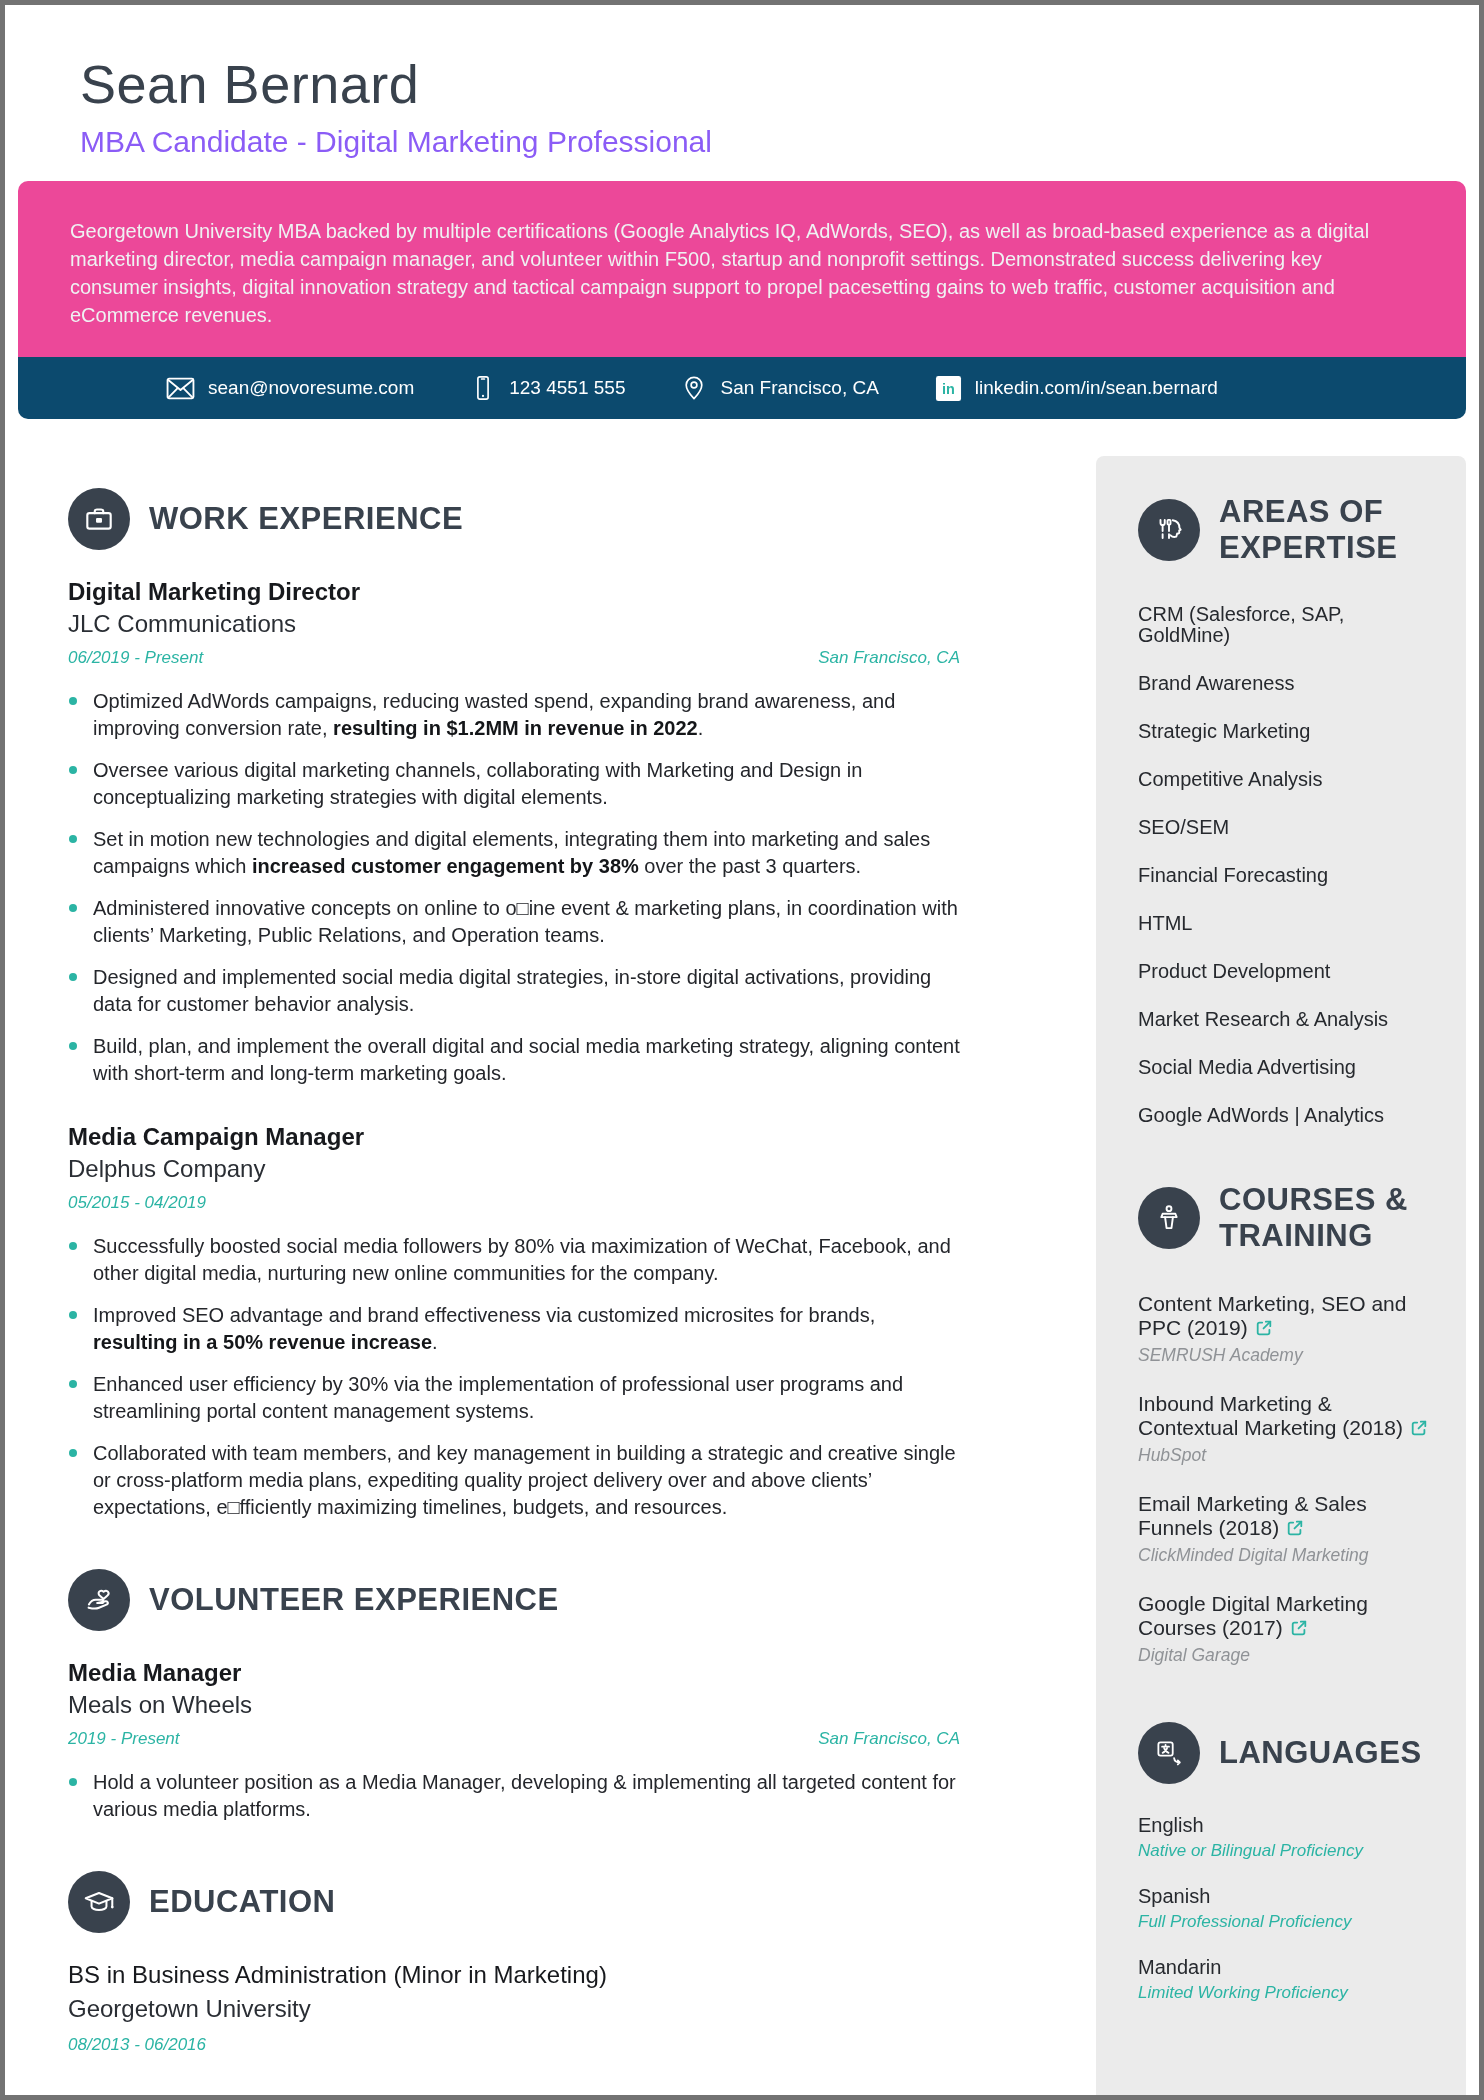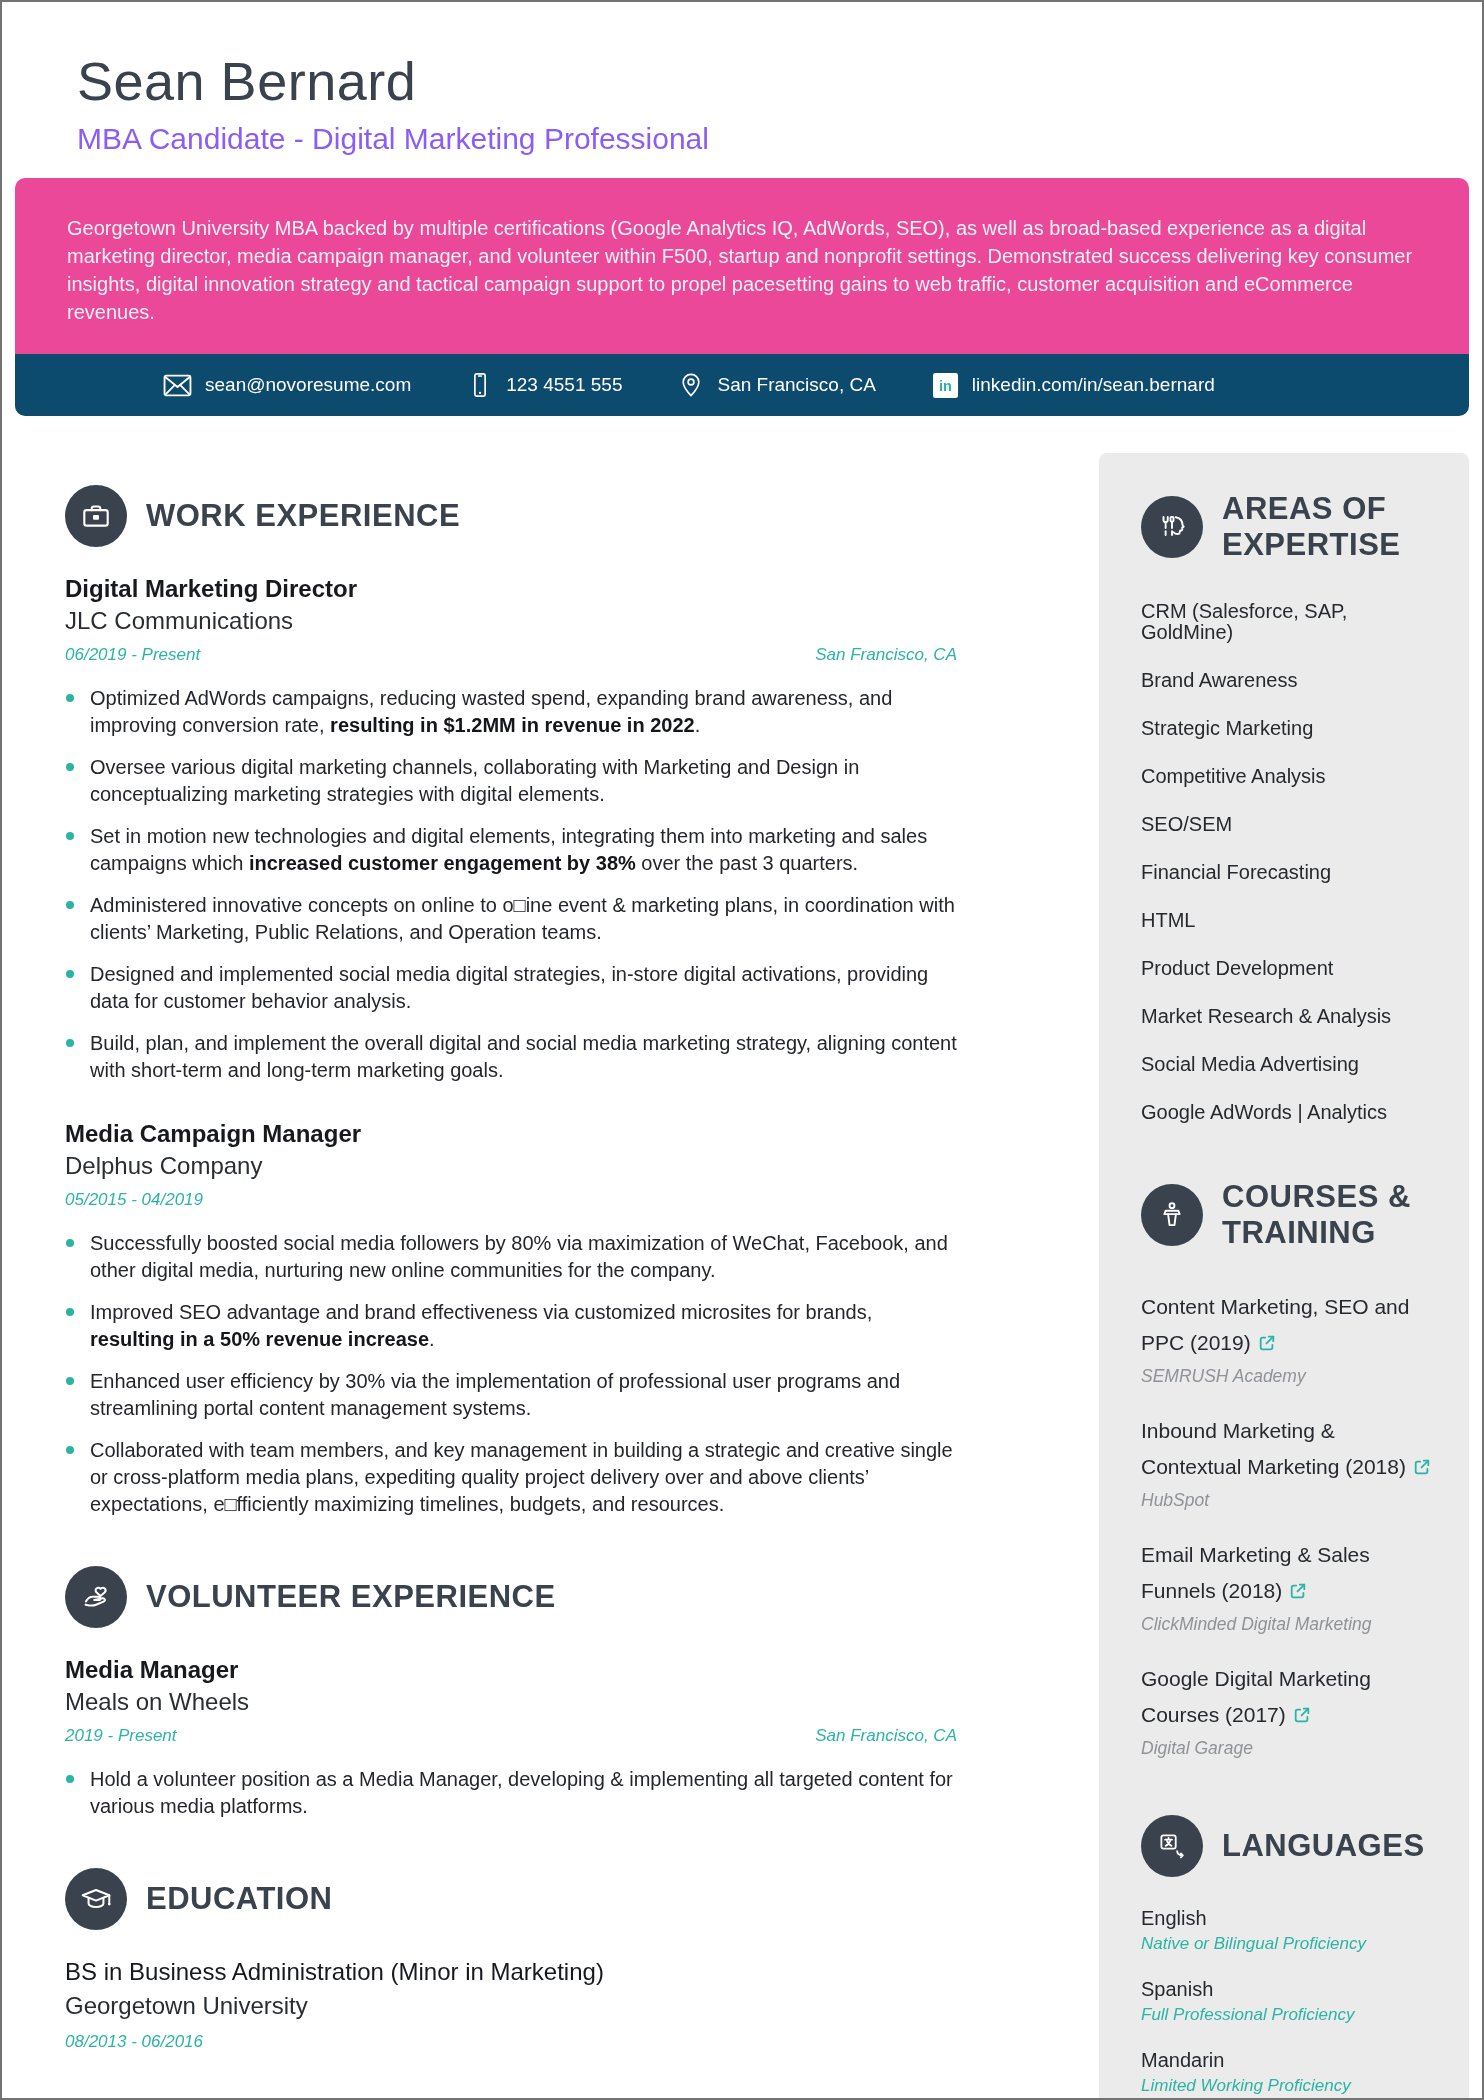--- a/index.html
+++ b/index.html
@@ -1,18 +1,18 @@
 <!DOCTYPE html>
 <html><head>
 <meta charset="utf-8">
 <style>
   html,body{margin:0;padding:0;background:#fff;}
   .page{position:relative;width:1484px;height:2100px;background:#ffffff;
         font-family:"Liberation Sans","DejaVu Sans",sans-serif;color:#24262b;
-        box-sizing:border-box;border:2px solid #737373;overflow:hidden;}
+        box-sizing:border-box;border:5px solid #737373;overflow:hidden;}
   
   .name{margin:0;padding:48px 0 0 75px;font-size:54px;font-weight:normal;color:#39424d;letter-spacing:.5px;}
   .subtitle{padding:10px 0 0 75px;font-size:30px;color:#8b5cf6;}
   
   .hero{margin:22px 13px 0;border-radius:10px;overflow:hidden;}
   .hero-summary{background:#ec4899;color:#eff2f3;font-size:20px;line-height:28px;padding:36px 52px 28px;}
   .contact-bar{background:#0c4a6e;height:62px;display:flex;align-items:center;
                padding-left:148px;gap:56px;color:#fff;font-size:19px;}
   .contact-item{display:flex;align-items:center;gap:13px;white-space:nowrap;}
   .contact-item svg{display:block;flex:0 0 auto;}
@@ -46,21 +46,21 @@
   .edu-degree{font-size:24px;font-weight:normal;color:#17191d;}
   .edu-school{font-size:24px;color:#2a2e34;margin-top:6px;}
   .edu-dates{font-size:17px;font-style:italic;color:#2bb4a4;margin-top:12px;}
   
   .side-sec + .side-sec{margin-top:56px;}
   .skills{list-style:none;margin:38px 0 0;padding:0;}
   .skills li{font-size:20px;color:#26292e;line-height:21px;}
   .skills li + li{margin-top:27px;}
   .courses{margin-top:38px;}
   .course + .course{margin-top:26px;}
-  .course-title{font-size:21px;line-height:36px;color:#26292e;max-width:362px;}
+  .course-title{font-size:21px;line-height:24px;color:#26292e;max-width:362px;}
   .course-title .link-icon{display:inline-block;margin-left:7px;vertical-align:-2px;}
   .course-provider{font-size:17.5px;font-style:italic;color:#8f9296;margin-top:3px;}
   .langs{margin-top:30px;}
   .lang + .lang{margin-top:24px;}
   .lang-name{font-size:20px;color:#26292e;}
   .lang-level{font-size:17px;font-style:italic;color:#2bb4a4;margin-top:4px;}
 </style>
 </head>
 <body>
 

